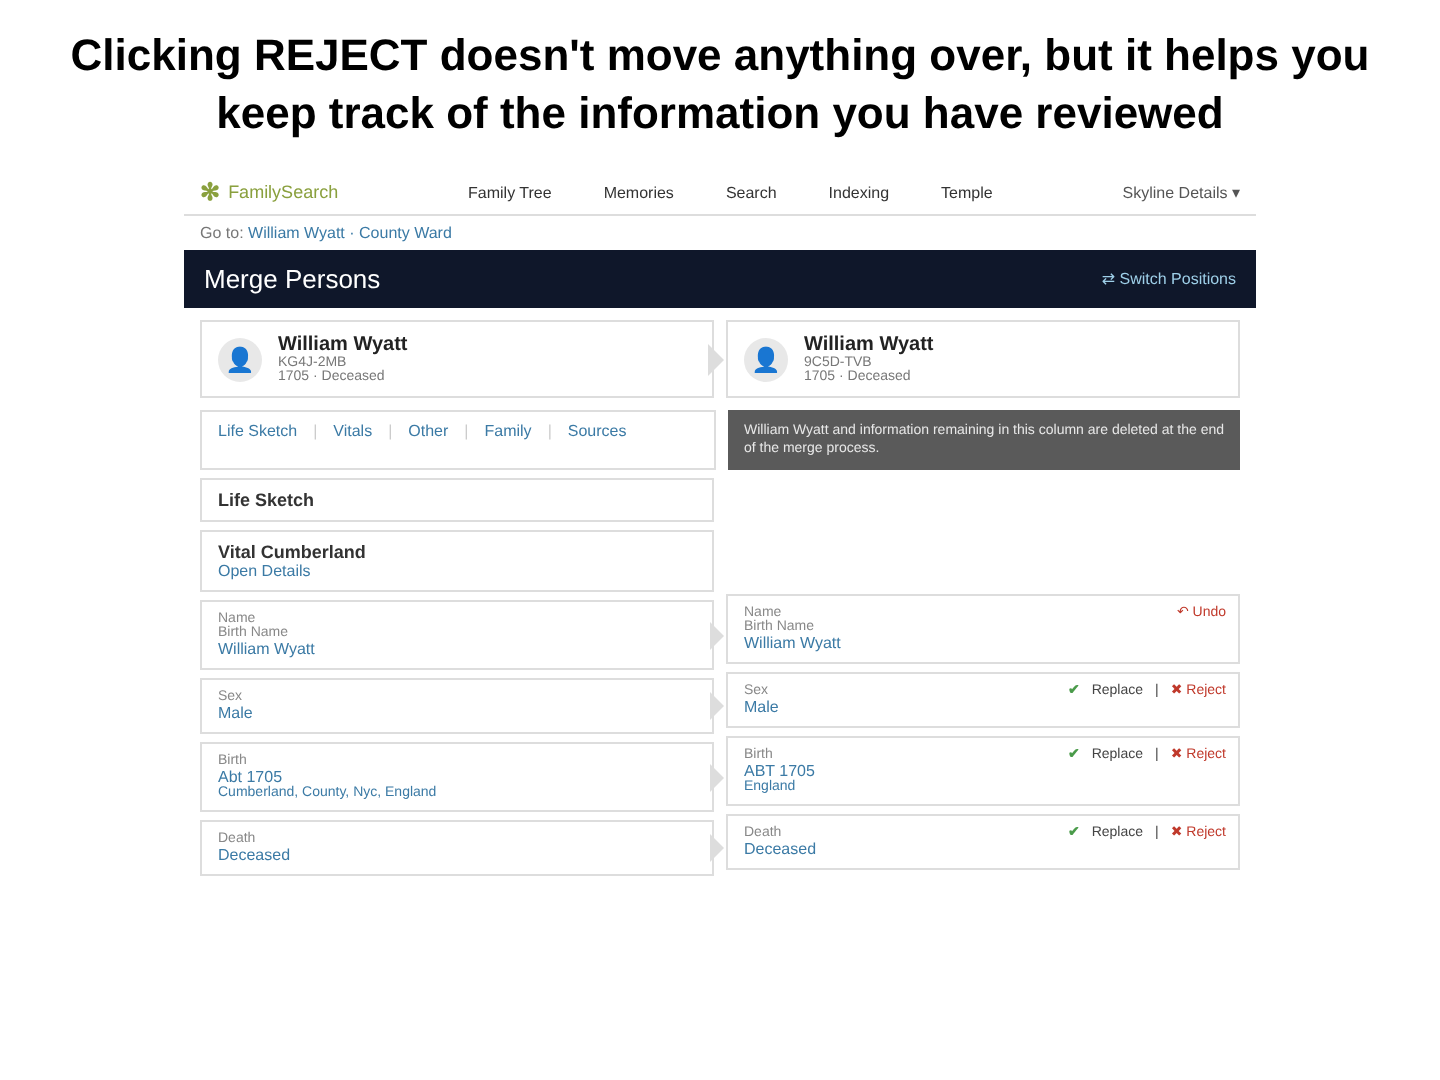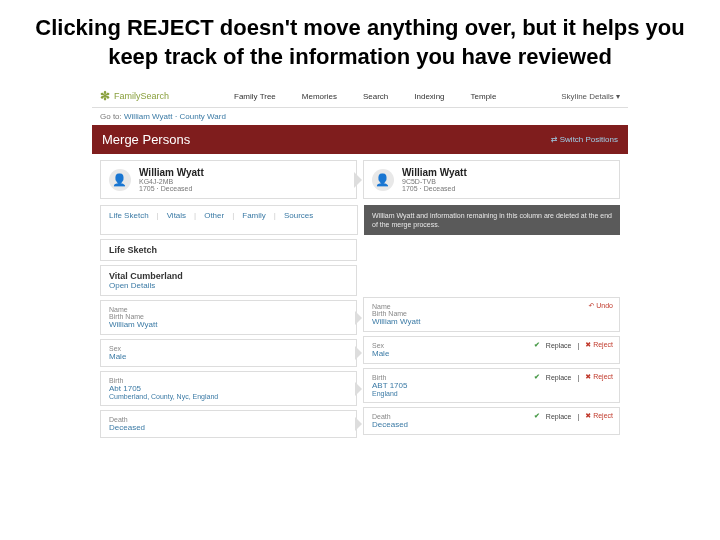--- a/index.html
+++ b/index.html
@@ -8,21 +8,21 @@
   .app { margin: 8px 92px 0; font-size: 8px; color: #333; }
   .topbar { display: flex; align-items: center; justify-content: space-between; background: #fff; border-bottom: 1px solid #ddd; padding: 4px 8px; }
   .logo { display: flex; align-items: center; gap: 4px; }
   .logo-icon { color: #8aa03e; font-weight: bold; font-size: 12px; }
   .logo-text { color: #8aa03e; font-weight: normal; font-size: 9px; }
   .nav { display: flex; gap: 26px; font-size: 8px; color: #333; }
   .nav span { cursor: pointer; }
   .user { font-size: 8px; color: #555; }
   .breadcrumb { padding: 4px 8px; font-size: 8px; color: #3b7aa5; }
   .breadcrumb span:first-child { color: #777; }
-  .header-bar { background: #7f1d1d; color: #fff; padding: 7px 10px; font-size: 13px; display: flex; justify-content: space-between; align-items: center; }
+  .header-bar { background: #0f172a; color: #fff; padding: 7px 10px; font-size: 13px; display: flex; justify-content: space-between; align-items: center; }
   .switch { color: #9ecfe8; font-size: 8px; }
   .switch::before { content: "⇄ "; }
   .persons { display: flex; gap: 6px; padding: 6px 8px; background: #fff; }
   .person-card { flex: 1; background: #fff; border: 1px solid #ddd; display: flex; align-items: center; gap: 8px; padding: 6px 8px; position: relative; }
   .avatar { width: 22px; height: 22px; border-radius: 50%; background: #e8e8e8; display: flex; align-items: center; justify-content: center; color: #3b7aa5; font-size: 12px; }
   .pinfo .pname { font-weight: bold; font-size: 10px; color: #222; }
   .pinfo .pid { font-size: 7px; color: #777; }
   .pinfo .pstatus { font-size: 7px; color: #777; }
   .wedge { position: absolute; right: -6px; top: 50%; transform: translateY(-50%); width: 0; height: 0; border-top: 8px solid transparent; border-bottom: 8px solid transparent; border-left: 8px solid #ddd; }
   .tabs { display: flex; gap: 8px; padding: 4px 12px; font-size: 8px; color: #3b7aa5; background: #fff; }

